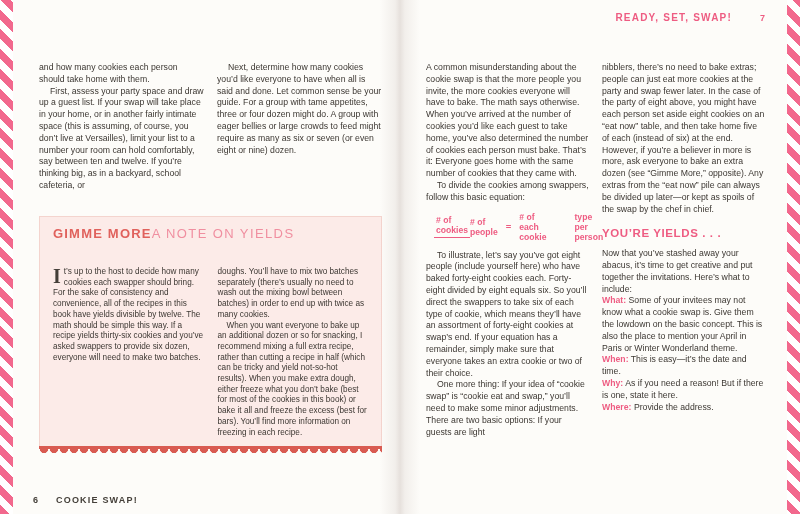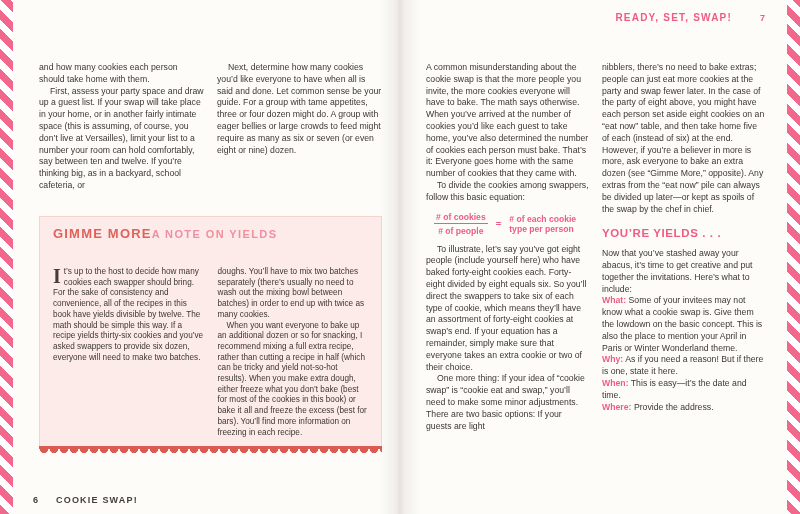--- a/index.html
+++ b/index.html
@@ -39,21 +39,21 @@
   
   .gimme-wrap { margin-top:10px; }
   .gimme {
     background:#fcebe8;
     border:1px solid #f4d4ce;
     border-bottom:none;
     padding:9px 13px 8px;
   }
   .gimme-head { display:flex; align-items:baseline; margin-bottom:6px; }
   .gimme-title { font-size:13px; font-weight:bold; letter-spacing:1.2px; color:#e0615c; }
-  .gimme-sub { font-size:11px; font-weight:bold; letter-spacing:1.4px; color:#f08fa0; }
+  .gimme-sub { font-size:13px; font-weight:normal; letter-spacing:1.4px; color:#f08fa0; }
   .boxcols { gap:14px; }
   .gimme .boxcols > .col { width:149px; font-size:8.2px; line-height:10.7px; }
   .gimme .boxcols p.ind { text-indent:9px; }
   .dropcap {
     float:left;
     font-family:"Liberation Serif", serif;
     font-size:20px; line-height:17px; font-weight:bold;
     color:#443e38;
     padding:1px 3px 0 0;
   }
@@ -80,25 +80,25 @@
   }
   .footer .pnum   { font-size:9px; }
   .footer .ftitle { font-size:9px; letter-spacing:1.2px; }
 
   
   .equation {
     display:flex; align-items:center; gap:8px;
     margin:8px 0 8px 8px;
     color:#ee5c82; font-weight:bold; font-size:8.6px; line-height:10px;
   }
-  .frac { display:inline-flex; flex-direction:column; align-items:center; }
+  .frac { display:inline-flex; flex-direction:row; align-items:center; }
   .frac .num { border-bottom:1.4px solid #ee5c82; padding:0 2px 1.5px; }
   .frac .den { padding-top:1.5px; }
   .eqsign { font-size:9.5px; }
-  .eqres { display:flex; flex-direction:column; }
+  .eqres { display:flex; flex-direction:row;gap:28px; }
 
   
   .invited {
     font-size:11.5px; font-weight:bold; letter-spacing:0.6px;
     color:#ee5c82; margin:13px 0 8px;
   }
   .invite-item { margin-top:8px; }
   .invite-label { color:#ee5c82; font-weight:bold; }
 </style>
 </head>
@@ -168,21 +168,21 @@
         <p class="ind">To illustrate, let’s say you’ve got eight people (include yourself here) who have baked forty-eight cookies each. Forty-eight divided by eight equals six. So you’ll direct the swappers to take six of each type of cookie, which means they’ll have an assortment of forty-eight cookies at swap’s end. If your equation has a remainder, simply make sure that everyone takes an extra cookie or two of their choice.</p>
         <p class="ind">One more thing: If your idea of “cookie swap” is “cookie eat and swap,” you’ll need to make some minor adjustments. There are two basic options: If your guests are light</p>
       </div>
 
       <div class="col">
         <p>nibblers, there’s no need to bake extras; people can just eat more cookies at the party and swap fewer later. In the case of the party of eight above, you might have each person set aside eight cookies on an “eat now” table, and then take home five of each (instead of six) at the end. However, if you’re a believer in more is more, ask everyone to bake an extra dozen (see “Gimme More,” opposite). Any extras from the “eat now” pile can always be divided up later—or kept as spoils of the swap by the chef in chief.</p>
         <h2 class="invited">YOU’RE YIELDS . . .</h2>
         <p>Now that you’ve stashed away your abacus, it’s time to get creative and put together the invitations. Here’s what to include:</p>
 
         <p class="invite-item"><span class="invite-label">What:</span> <span>Some of your invitees may not know what a cookie swap is. Give them the lowdown on the basic concept. This is also the place to mention your April in Paris or Winter Wonderland theme.</span></p>
+        <p class="invite-item"><span class="invite-label">When:</span> <span>This is easy—it’s the date and time.</span></p>
         <p class="invite-item"><span class="invite-label">Why:</span> <span>As if you need a reason! But if there is one, state it here.</span></p>
-        <p class="invite-item"><span class="invite-label">When:</span> <span>This is easy—it’s the date and time.</span></p>
         <p class="invite-item"><span class="invite-label">Where:</span> <span>Provide the address.</span></p>
       </div>
     </div>
   </div>
 
   <div class="gutter"></div>
 </div>
 
 </body></html>

